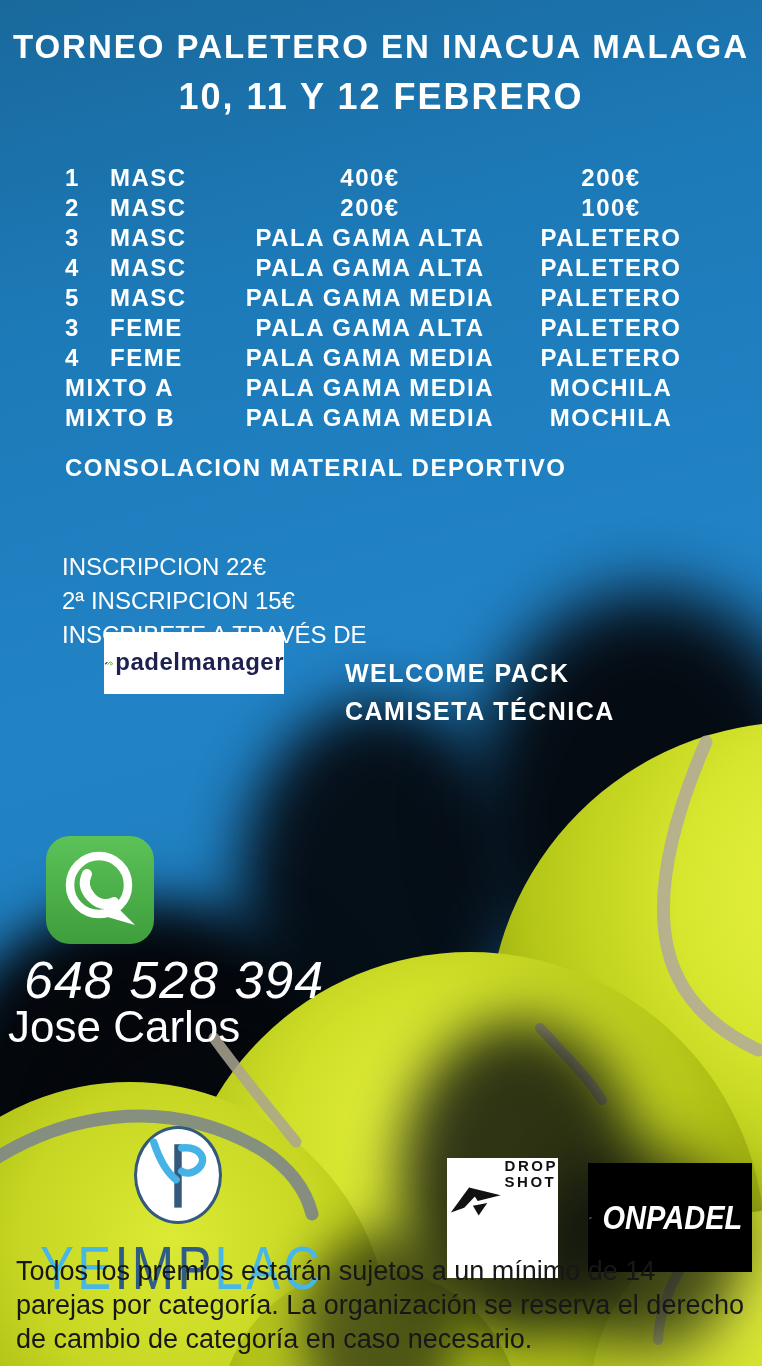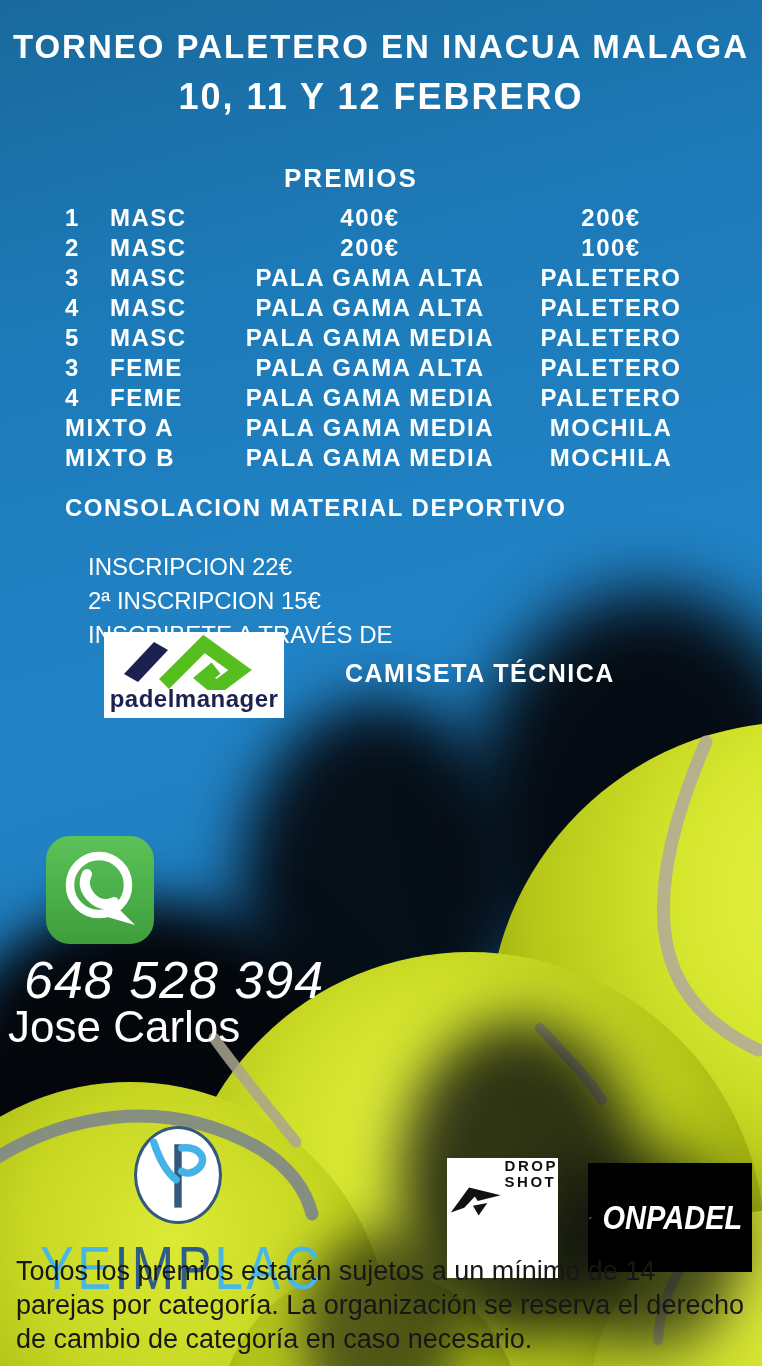--- a/index.html
+++ b/index.html
@@ -37,23 +37,23 @@
   .premios{position:absolute;left:60px;top:163px;width:662px;color:#fff;font-weight:bold;z-index:10;}
   .premios-heading{font-size:26px;letter-spacing:2px;text-align:center;padding-right:80px;margin-bottom:9px;}
   .ptable{display:grid;grid-template-columns:50px 130px 260px 1fr;row-gap:0;font-size:24px;letter-spacing:1.5px;}
   .ptable > div{line-height:30px;white-space:nowrap;}
   .c1{grid-column:1;padding-left:5px;}
   .c1.wide{grid-column:1 / span 2;}
   .c2{grid-column:2;}
   .c3{grid-column:3;text-align:center;}
   .c4{grid-column:4;text-align:center;}
   .full{grid-column:1 / -1;padding-left:5px;margin-top:20px;}
-  .inscripcion{position:absolute;left:62px;top:550px;color:#fff;font-size:24px;line-height:34px;z-index:10;margin-left:26px;}
-  .pm-logo{position:absolute;left:104px;top:632px;width:180px;height:86px;background:#fff;z-index:10;
-    display:flex;flex-direction:column;align-items:center;justify-content:flex-start;}
+  .inscripcion{position:absolute;left:62px;top:550px;color:#fff;font-size:24px;line-height:34px;z-index:10;}
+  .pm-logo{position:absolute;left:104px;top:632px;width:180px;height:62px;background:#fff;z-index:10;
+    display:flex;flex-direction:row;align-items:center;justify-content:flex-start;}
   .pm-word{font-size:24px;font-weight:bold;color:#1d2150;letter-spacing:.5px;line-height:24px;margin-top:-3px;}
   .welcome{position:absolute;left:345px;top:654px;color:#fff;font-weight:bold;font-size:25px;letter-spacing:1.5px;line-height:38px;z-index:10;}
   .wa-icon{position:absolute;left:46px;top:836px;width:108px;height:108px;z-index:10;}
   .phone{position:absolute;left:24px;top:950px;color:#fff;font-size:52px;letter-spacing:1px;z-index:10;font-style:italic;}
   .cname{position:absolute;left:8px;top:1002px;color:#fff;font-size:44px;z-index:10;}
   .yp-circle{position:absolute;left:134px;top:1126px;width:88px;height:98px;background:#fff;border:3px solid #33597c;
     border-radius:50%;z-index:10;box-sizing:border-box;}
   .yp-word{position:absolute;left:40px;top:1232px;font-size:62px;letter-spacing:4px;z-index:10;
     transform:scaleX(.82);transform-origin:left top;white-space:nowrap;}
   .yp-cyan{color:#47b7e8;}
@@ -93,21 +93,20 @@
   </svg>
 
   <div class="shadow over s5"></div>
   <div class="shadow over s6"></div>
   <div class="shadow over s7"></div>
 
   <div class="title1">TORNEO PALETERO EN INACUA MALAGA</div>
   <div class="title2">10, 11 Y 12 FEBRERO</div>
 
   <section class="premios">
-    <div class="premios-heading">PREMIOS</div>
     <div class="ptable">
       <div class="c1">1</div>
       <div class="c2">MASC</div>
       <div class="c3">400€</div>
       <div class="c4">200€</div>
 
       <div class="c1">2</div>
       <div class="c2">MASC</div>
       <div class="c3">200€</div>
       <div class="c4">100€</div>
@@ -157,20 +156,21 @@
 
   <div class="pm-logo">
     <svg width="160" height="58" viewBox="0 0 160 58">
       <polygon points="10,42 40,10 54,18 24,50" fill="#1d2150"></polygon>
       <path d="M50 52 L90 12 L126 38 L102 56 L90 46 L102 36" fill="none" stroke="#56bf1f" stroke-width="14" stroke-linejoin="miter"></path>
     </svg>
     <div class="pm-word">padelmanager</div>
   </div>
 
   <section class="welcome">
+    <div>WELCOME PACK</div>
     <div>CAMISETA TÉCNICA</div>
   </section>
 
   <div class="wa-icon">
     <svg width="108" height="108" viewBox="0 0 108 108">
       <defs>
         <linearGradient id="wag" x1="0" y1="0" x2="0" y2="1">
           <stop offset="0" stop-color="#5bc258"></stop>
           <stop offset="1" stop-color="#3e9e3c"></stop>
         </linearGradient>

